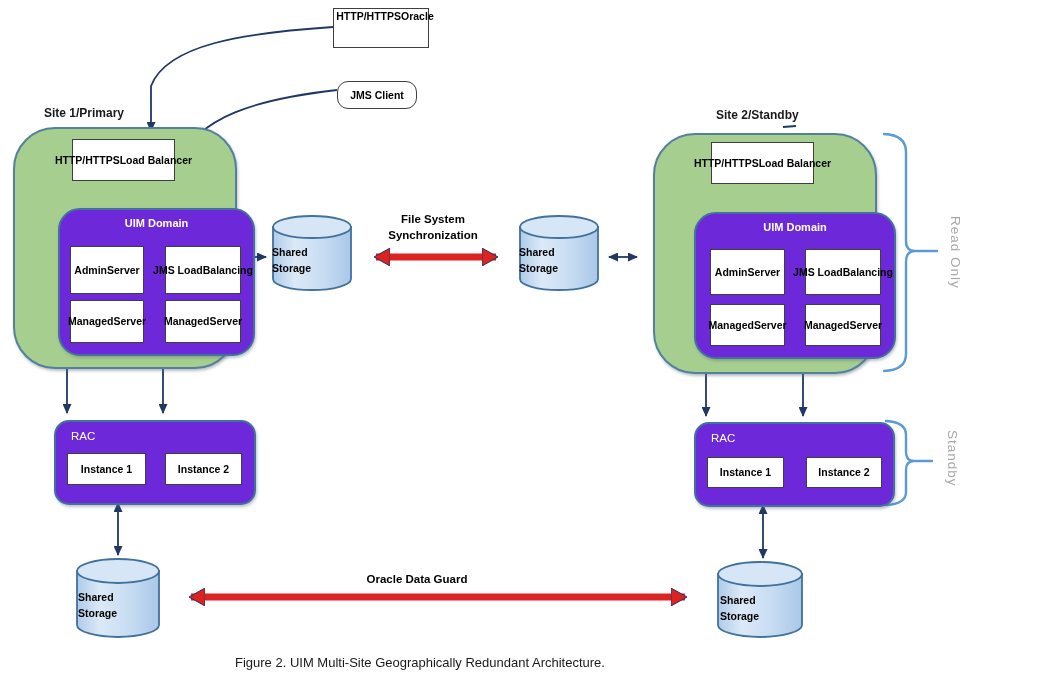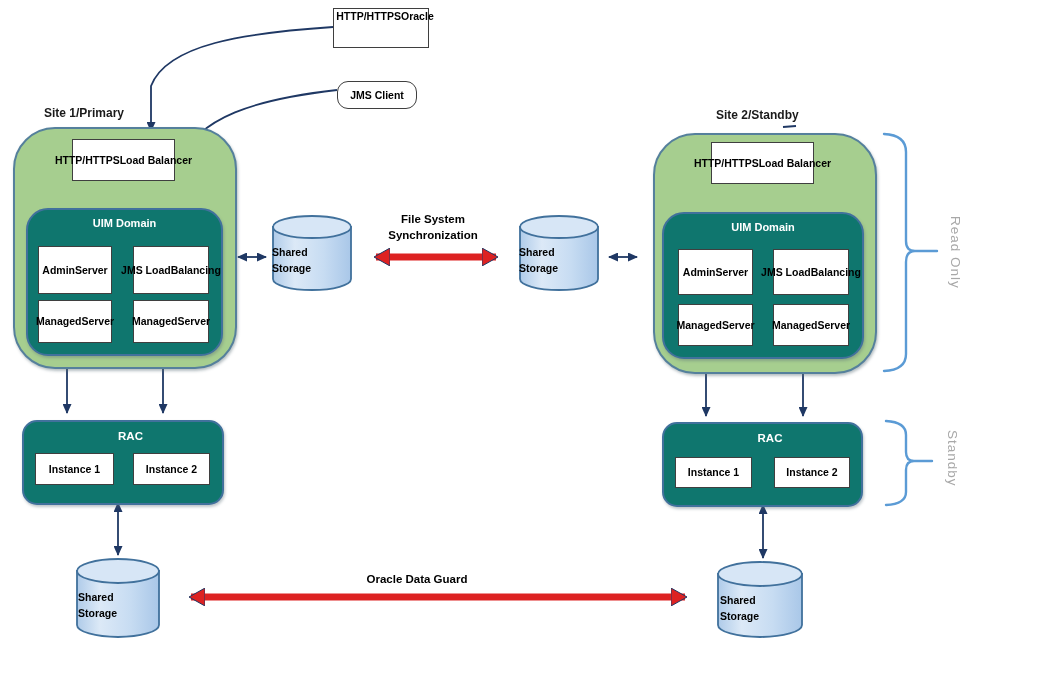--- a/index.html
+++ b/index.html
@@ -8,28 +8,29 @@
     font-family:"Liberation Sans","DejaVu Sans",sans-serif;overflow:hidden;
   }
   .abs{position:absolute;}
   svg{position:absolute;left:0;top:0;}
   .site-title{font-size:12px;font-weight:bold;color:#1a1a1a;white-space:nowrap;}
   .panel-green{
     position:absolute;background:#A6CE8F;border:2px solid #55809C;border-radius:42px;
     box-shadow:1px 2px 3px rgba(90,110,120,.45);
   }
   .panel-blue{
-    position:absolute;background:#0f766e;border:2px solid #41719C;border-radius:22px;
+    position:absolute;background:#6d28d9;border:2px solid #41719C;border-radius:22px;
     box-shadow:1px 2px 3px rgba(90,110,120,.4);
+    margin-left:32px;
   }
   .panel-blue.rac{border-radius:15px;}
   .panel-title{
     text-align:center;color:#fff;font-weight:bold;font-size:11px;padding-top:7px;
   }
-  .rac-title{color:#fff;font-weight:bold;font-size:11.5px;padding:8px 0 0 15px;text-align:center;}
+  .rac-title{color:#fff;font-weight:normal;font-size:11.5px;padding:8px 0 0 15px;text-align:left;}
   .white-box{
     position:absolute;background:#fff;border:1.5px solid #3F3F3F;
     display:flex;flex-direction:row;align-items:center;justify-content:center;
     font-weight:bold;font-size:10.5px;color:#000;line-height:15px;text-align:center;
   }
   .white-box.left-align{align-items:flex-start;padding-left:8px;box-sizing:border-box;text-align:left;}
   .lbl{white-space:nowrap;}
   .storage-label{
     position:absolute;width:100px;font-weight:bold;font-size:10.5px;
     line-height:16px;color:#000;
@@ -210,14 +211,15 @@
     <div>Oracle Data Guard</div>
   </div>
   <div class="float-label" style="left:363px;top:211px;width:140px;">
     <div>File System</div>
     <div>Synchronization</div>
   </div>
 
   <div class="side-label" style="left:948px;top:216px;">Read Only</div>
   <div class="side-label" style="left:945px;top:430px;">Standby</div>
 
+  <div class="caption" style="left:235px;top:655px;">Figure 2. UIM Multi-Site Geographically Redundant Architecture.</div>
 
 </div>
 
 </body></html>

